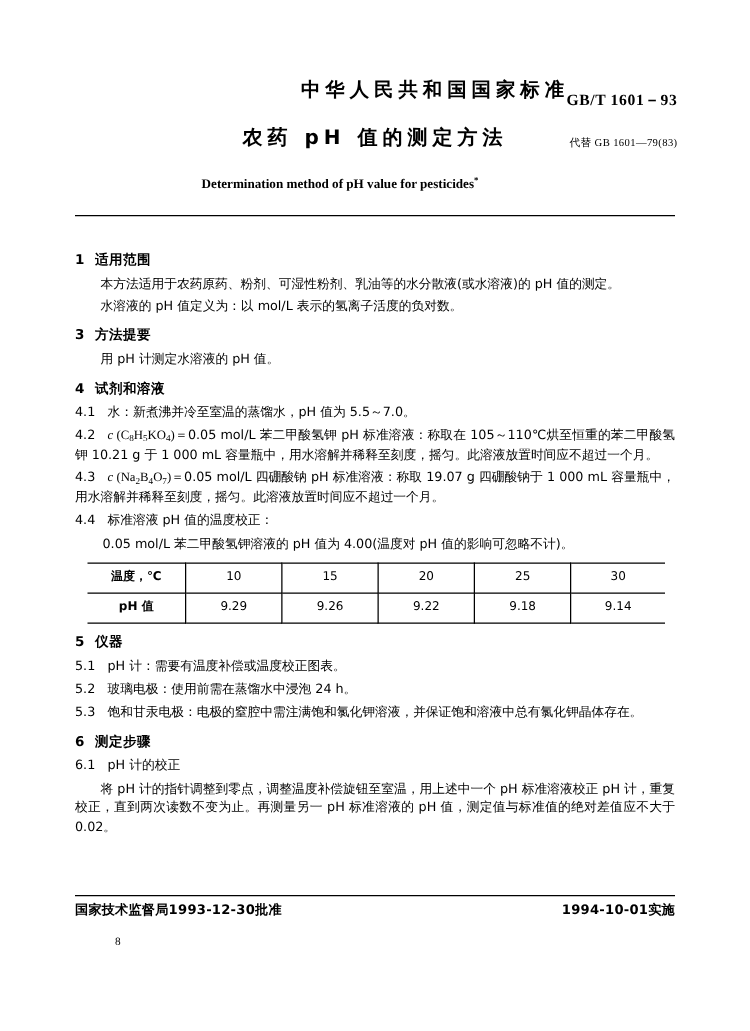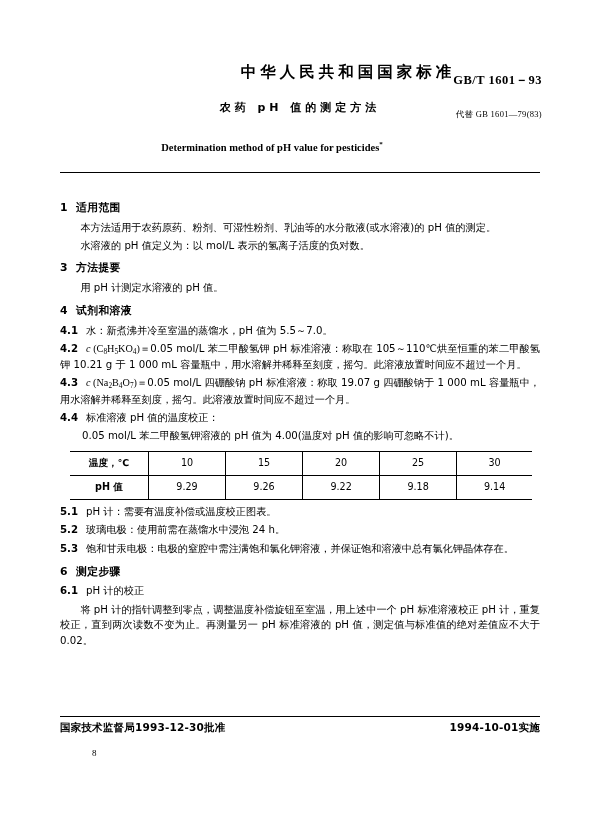--- a/index.html
+++ b/index.html
@@ -49,21 +49,21 @@
     font-weight: bold;
     letter-spacing: 0.5px;
     font-family: "Liberation Serif", "DejaVu Serif", serif;
   }
   .doc-title {
     position: absolute;
     left: 0;
     top: 100px;
     width: 600px;
     text-align: center;
-    font-size: 11px;
+    font-size: 16px;
     font-weight: bold;
     letter-spacing: 4px;
   }
   .replaces {
     position: absolute;
     right: 58px;
     top: 109px;
     font-size: 8.5px;
     font-family: "Liberation Serif", "DejaVu Serif", serif;
     letter-spacing: 0.3px;
@@ -116,21 +116,21 @@
     text-align: justify;
   }
   .clause {
     margin: 2.5px 0;
     text-align: justify;
     padding-left: 0;
   }
   .clause .cnum {
     display: inline-block;
     min-width: 26px;
-    font-weight: bold;
+    font-weight: normal;
   }
   .sub-line {
     margin: 2.5px 0 2.5px 0;
     padding-left: 22px;
     text-align: justify;
   }
   .formula {
     font-family: "Liberation Serif", "DejaVu Serif", serif;
     font-style: italic;
   }
@@ -278,20 +278,23 @@
           <td class="lbl">pH 值</td>
           <td>9.29</td>
           <td>9.26</td>
           <td>9.22</td>
           <td>9.18</td>
           <td>9.14</td>
         </tr>
       </tbody>
     </table>
 
+    <div class="sec-head">
+      <span class="num">5</span><span>仪器</span>
+    </div>
 
     <div class="clause">
       <span class="cnum">5.1</span><span>pH 计：需要有温度补偿或温度校正图表。</span>
     </div>
     <div class="clause">
       <span class="cnum">5.2</span><span>玻璃电极：使用前需在蒸馏水中浸泡 24 h。</span>
     </div>
     <div class="clause">
       <span class="cnum">5.3</span><span>饱和甘汞电极：电极的窒腔中需注满饱和氯化钾溶液，并保证饱和溶液中总有氯化钾晶体存在。</span>
     </div>

